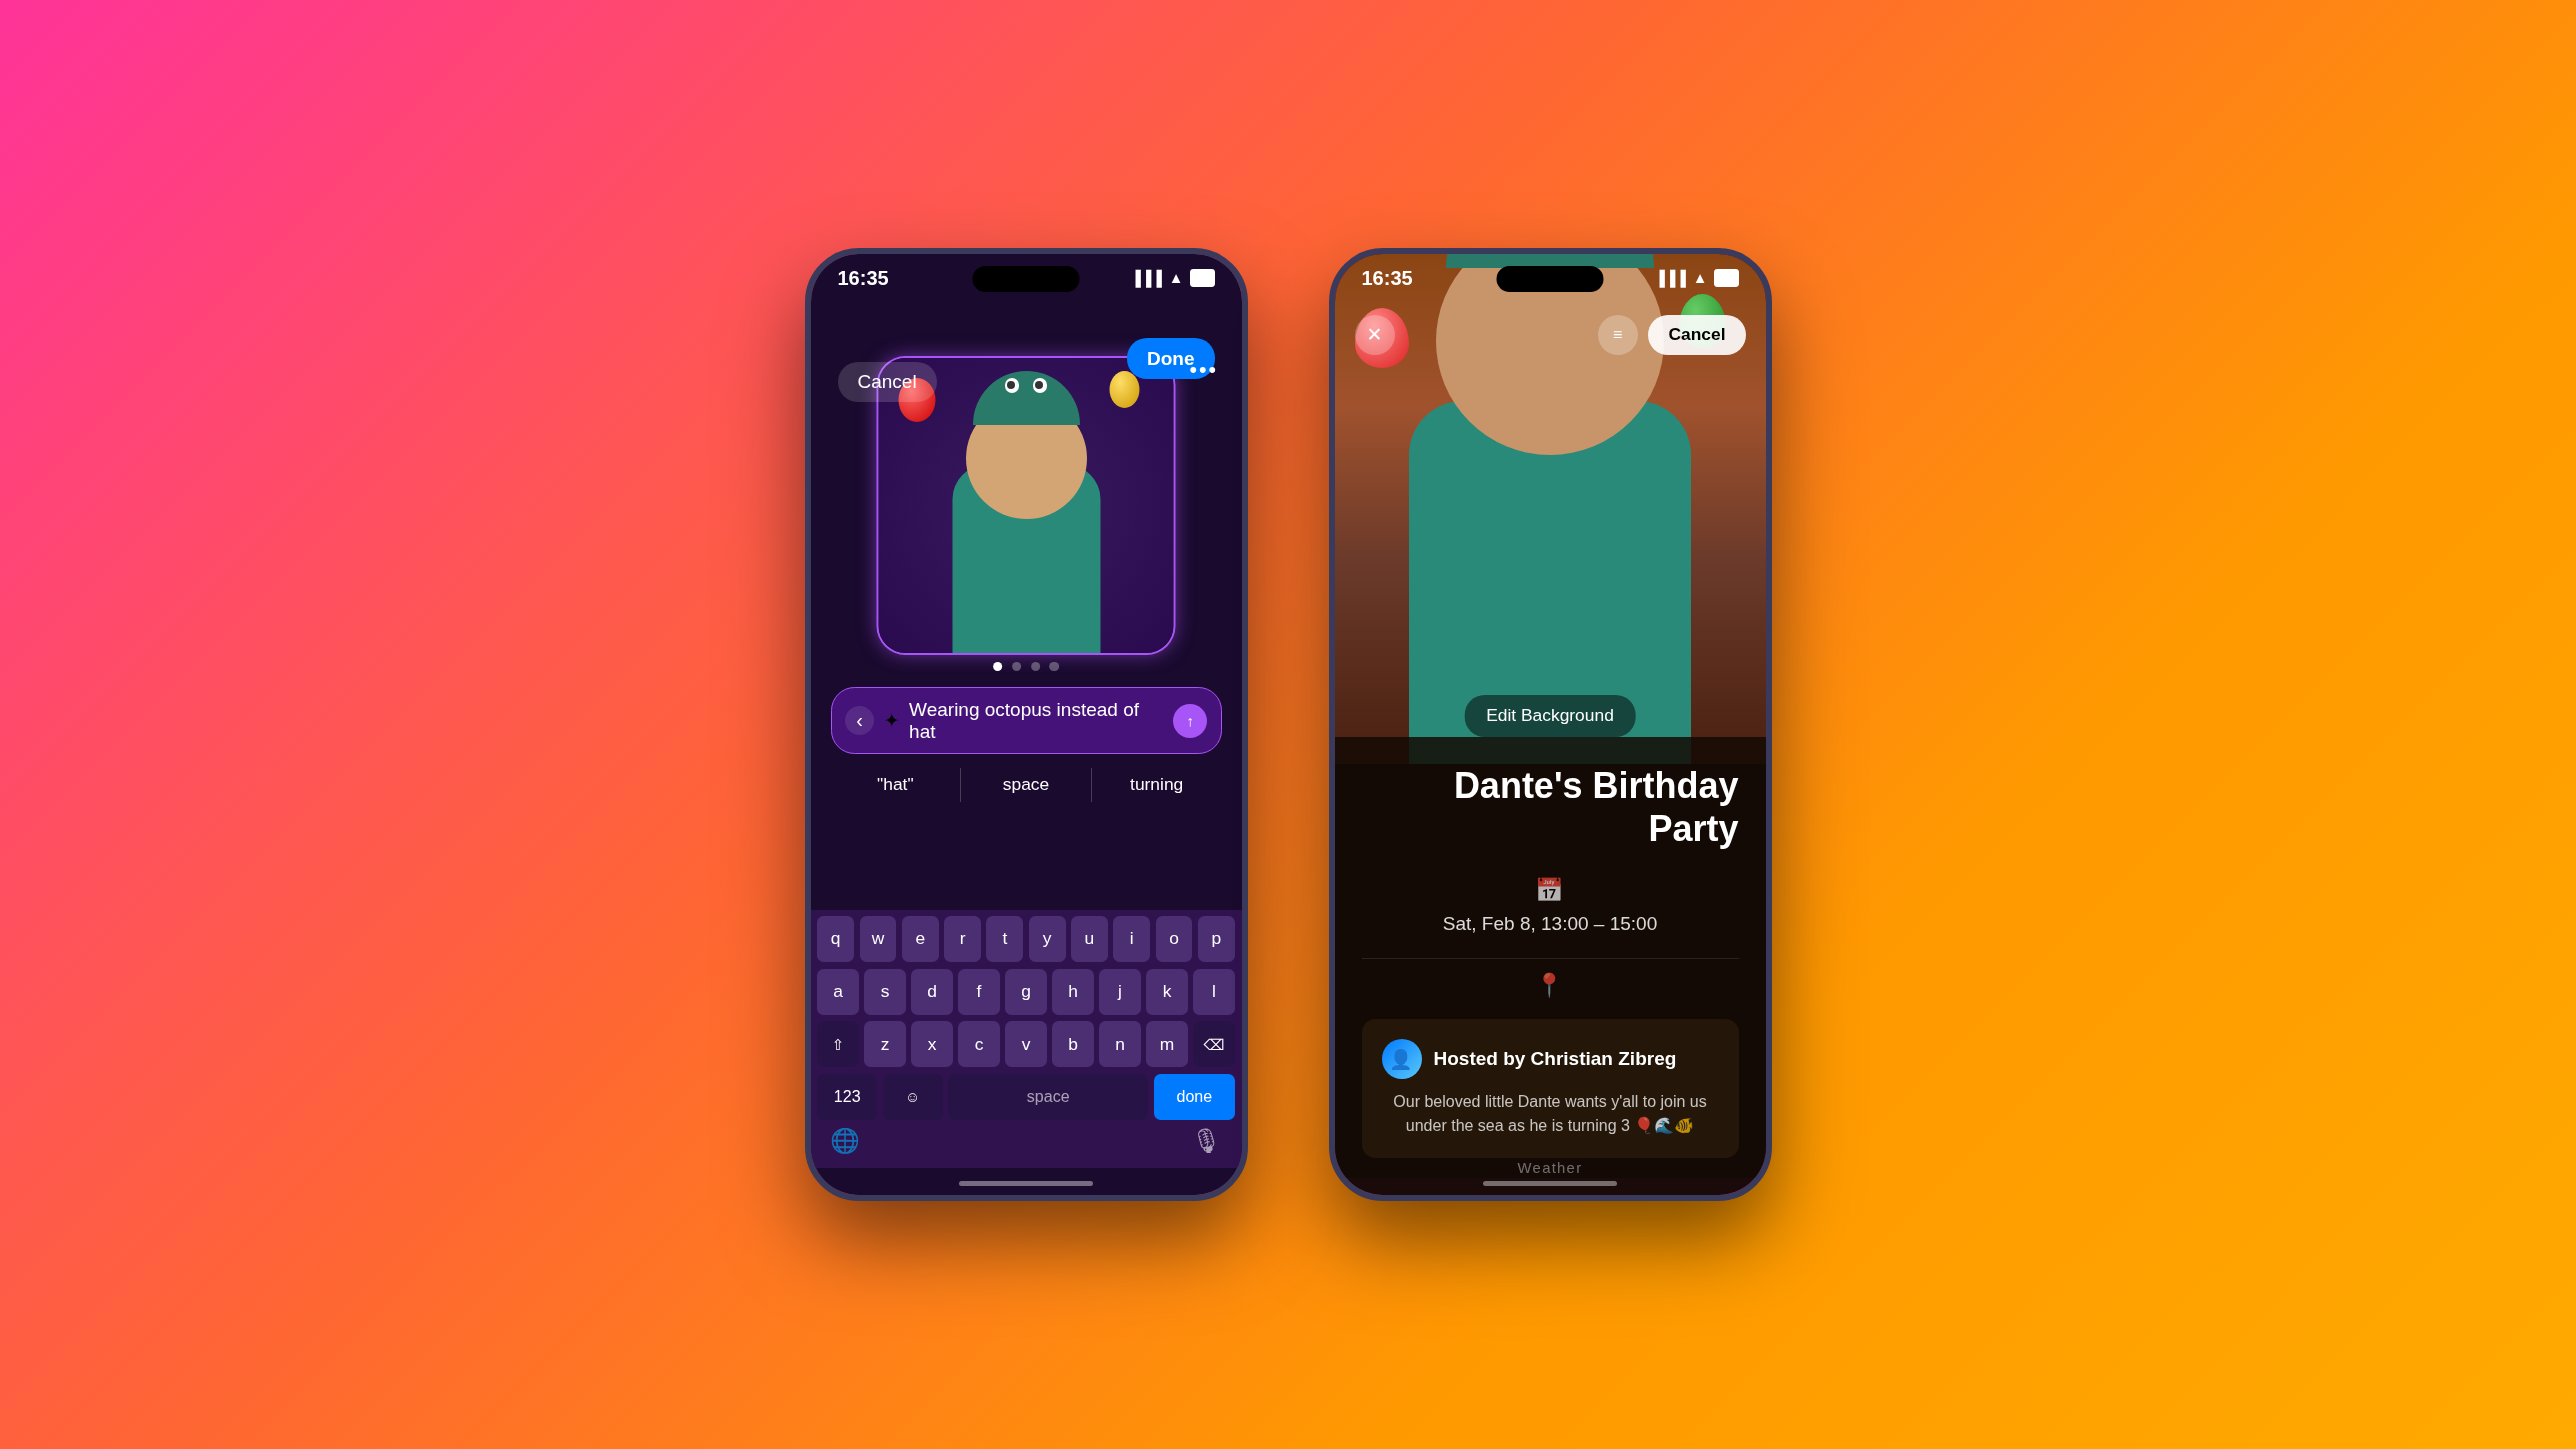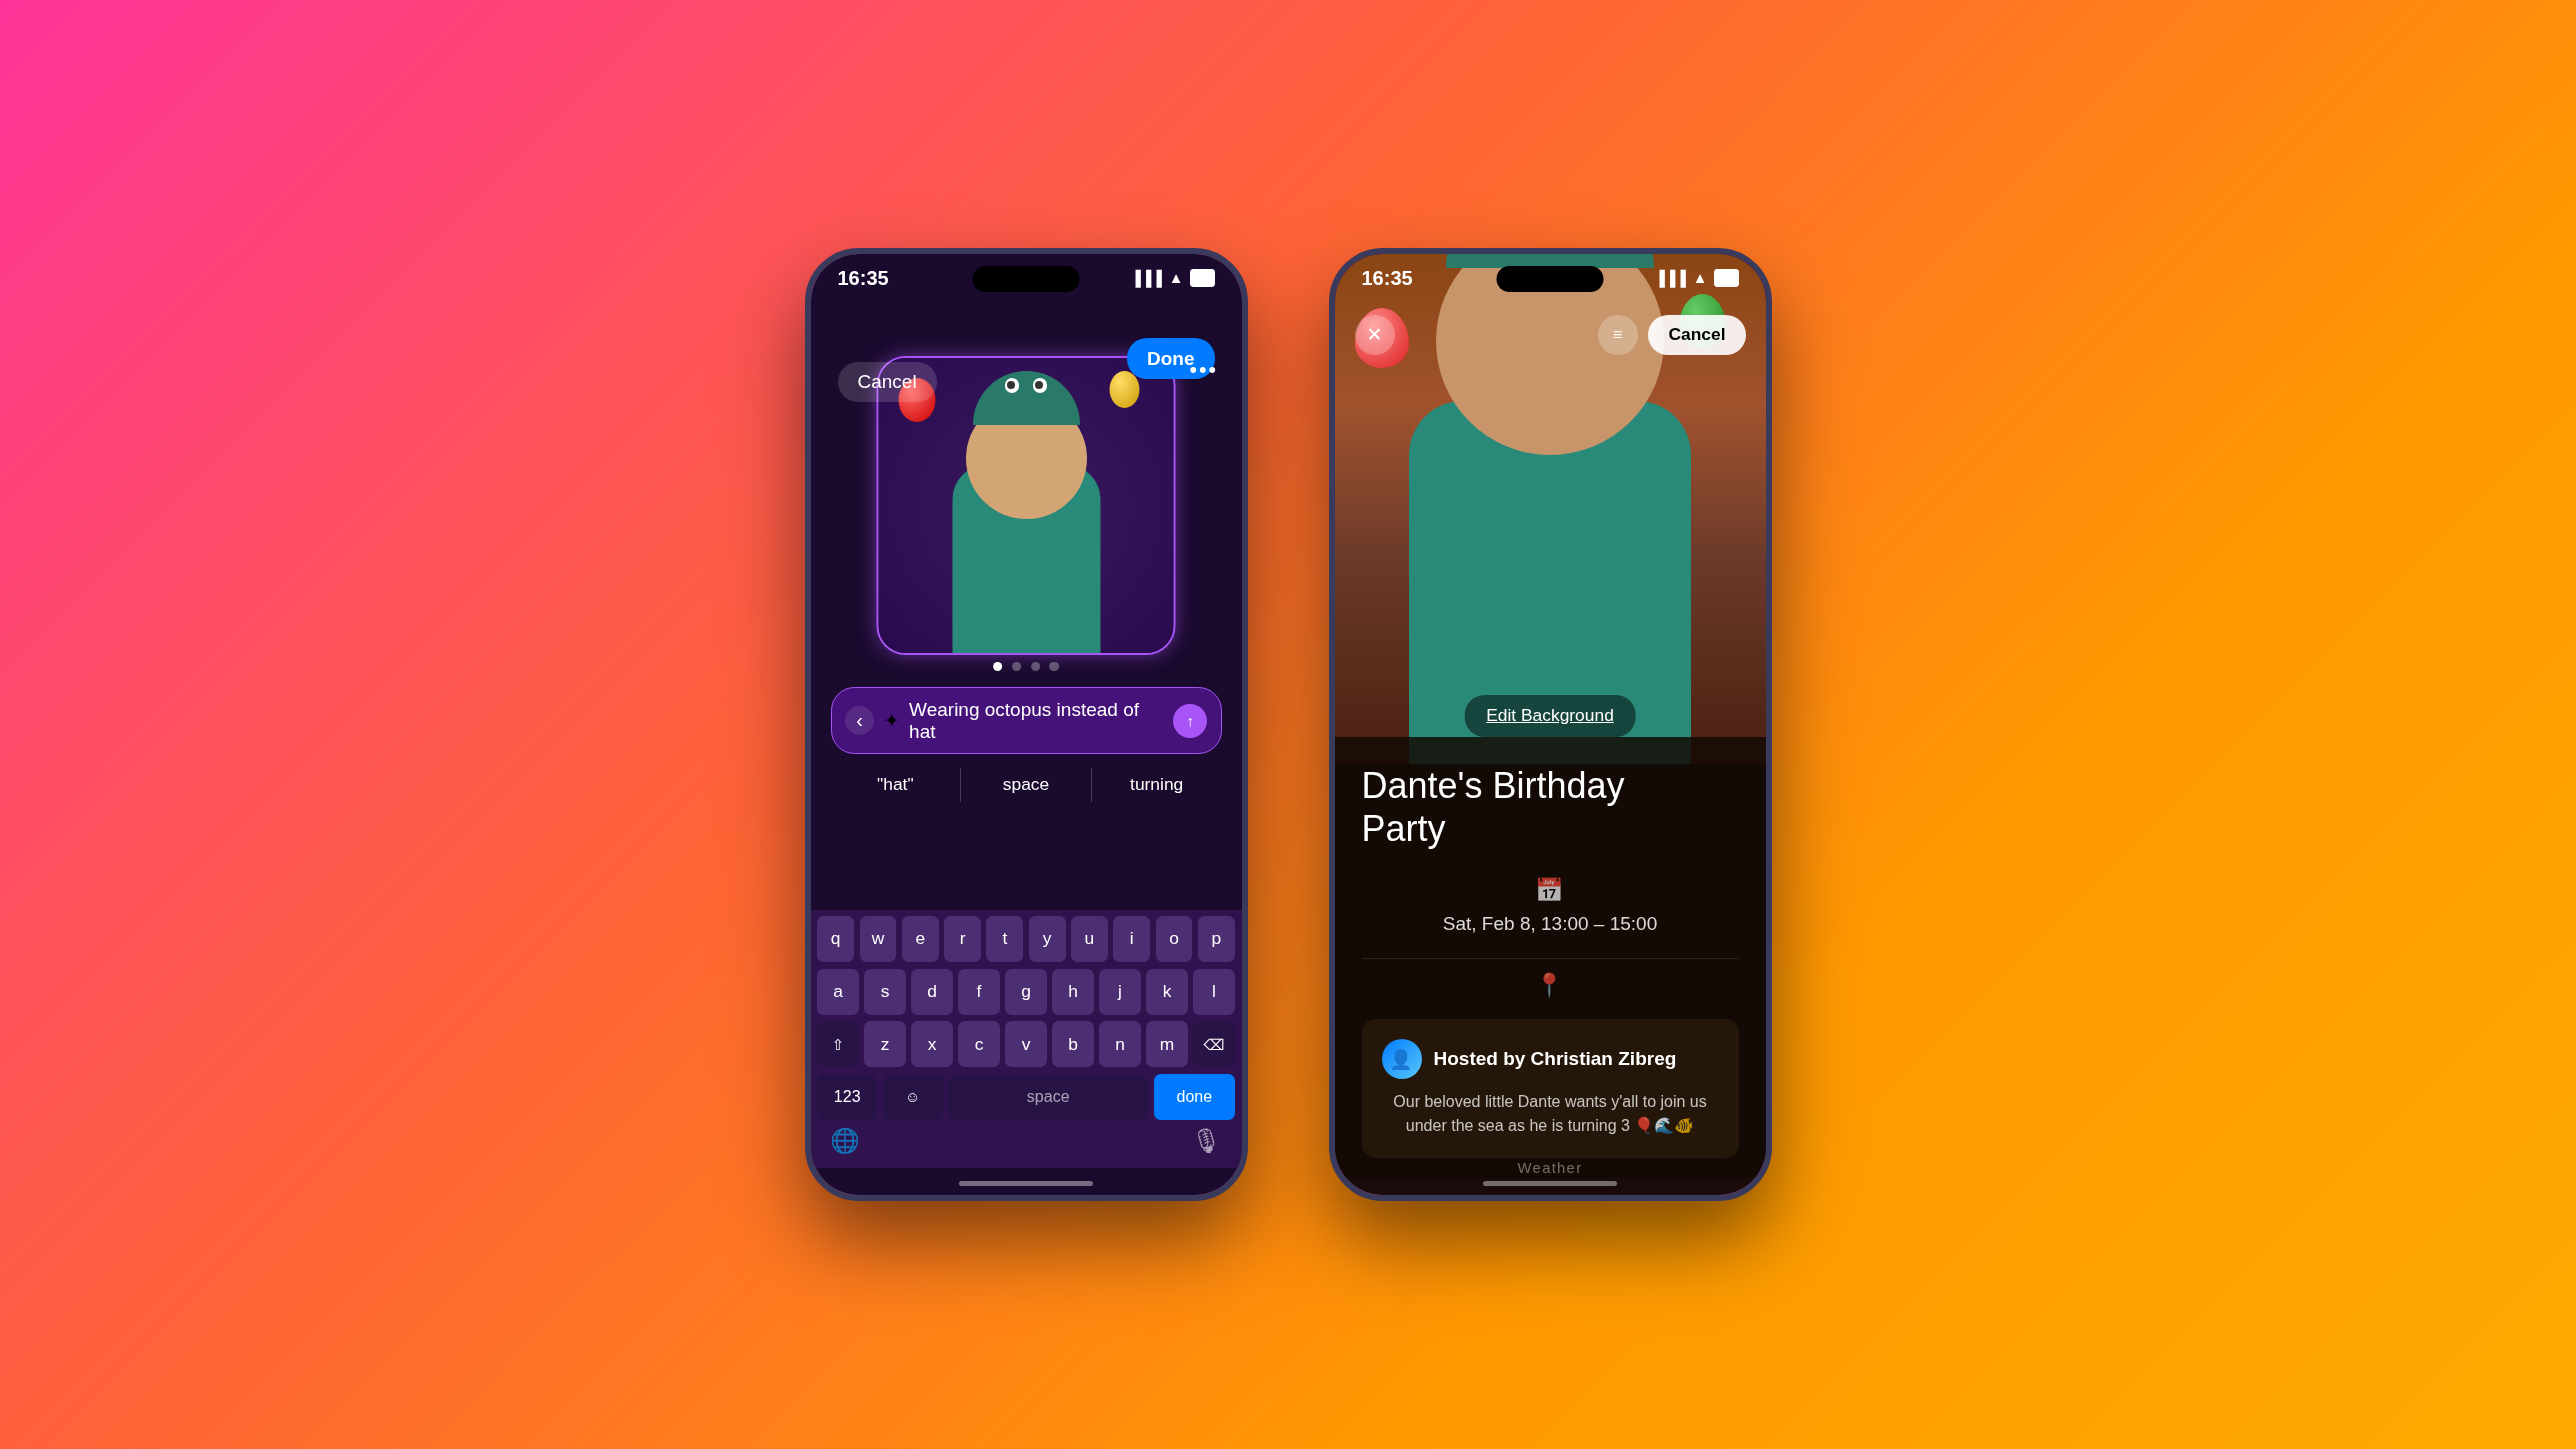--- a/index.html
+++ b/index.html
@@ -437,21 +437,20 @@
       transform: translateX(-50%);
       background: rgba(0,0,0,0.5);
       color: white;
       border: none;
       border-radius: 20px;
       padding: 10.7px 21.5px;
       font-size: 17.4px;
       font-weight: 500;
       cursor: pointer;
       white-space: nowrap;
-      text-decoration: underline;
     }
 
     .phone2 .top-bar {
       position: absolute;
       top: 54px;
       left: 0; right: 0;
       display: flex;
       justify-content: space-between;
       align-items: center;
       padding: 6.7px 20px;
@@ -503,22 +502,22 @@
     .event-content {
       position: absolute;
       top: 483px;
       left: 0; right: 0;
       background: rgba(20,10,5,0.85);
       padding: 27px 27px 20px;
     }
     .event-title {
       color: white;
       font-size: 36px;
-      font-weight: 400;
-      text-align: left;
+      font-weight: 700;
+      text-align: right;
       line-height: 1.2;
       margin-bottom: 27px;
     }
     .event-icon {
       font-size: 21.5px;
       width: 34px;
       text-align: center;
       color: rgba(255,255,255,0.7);
       margin-top: 1.3px;
       flex-shrink: 0;

